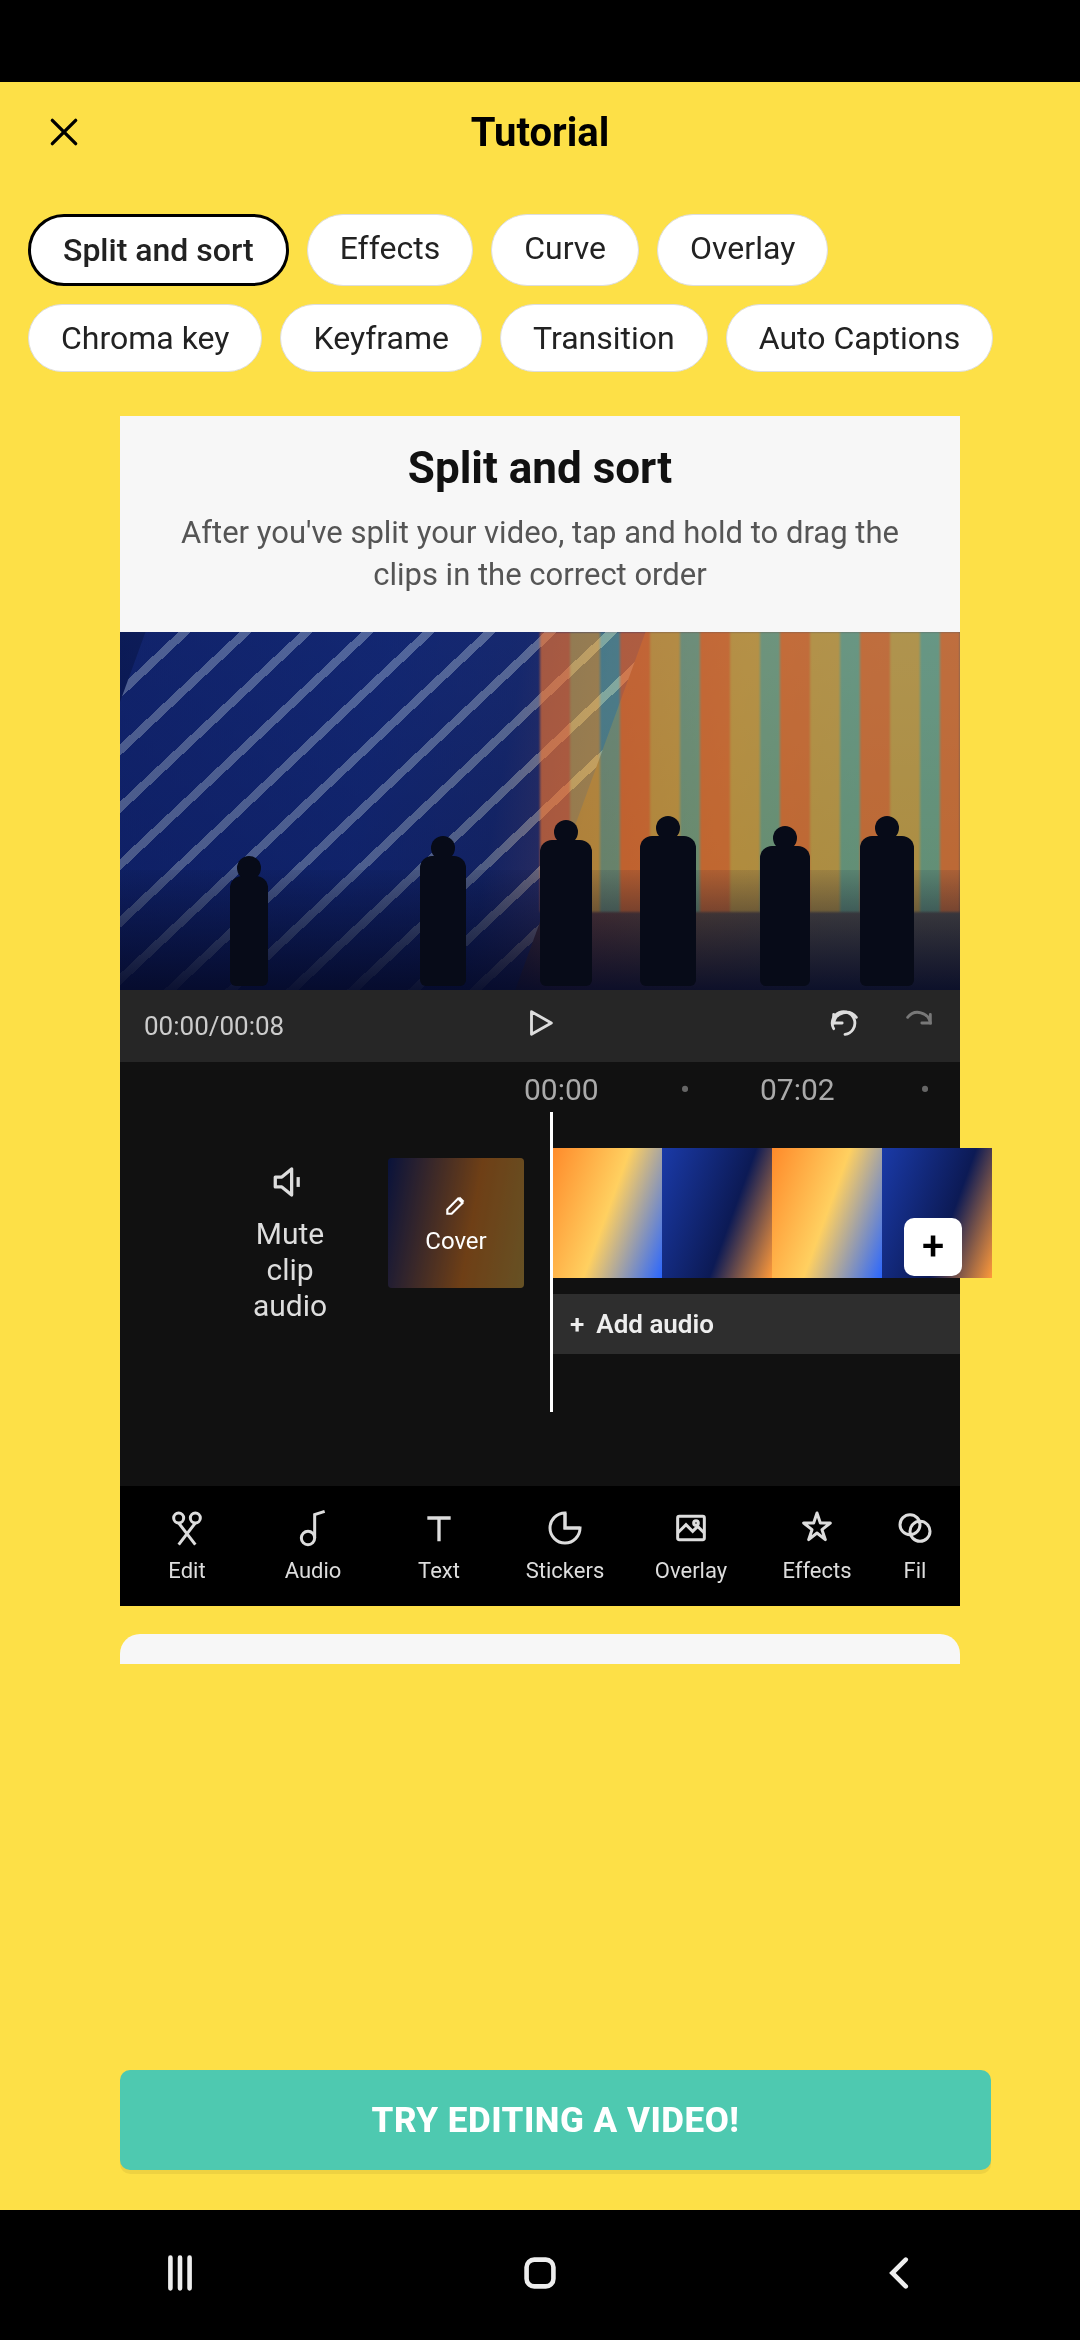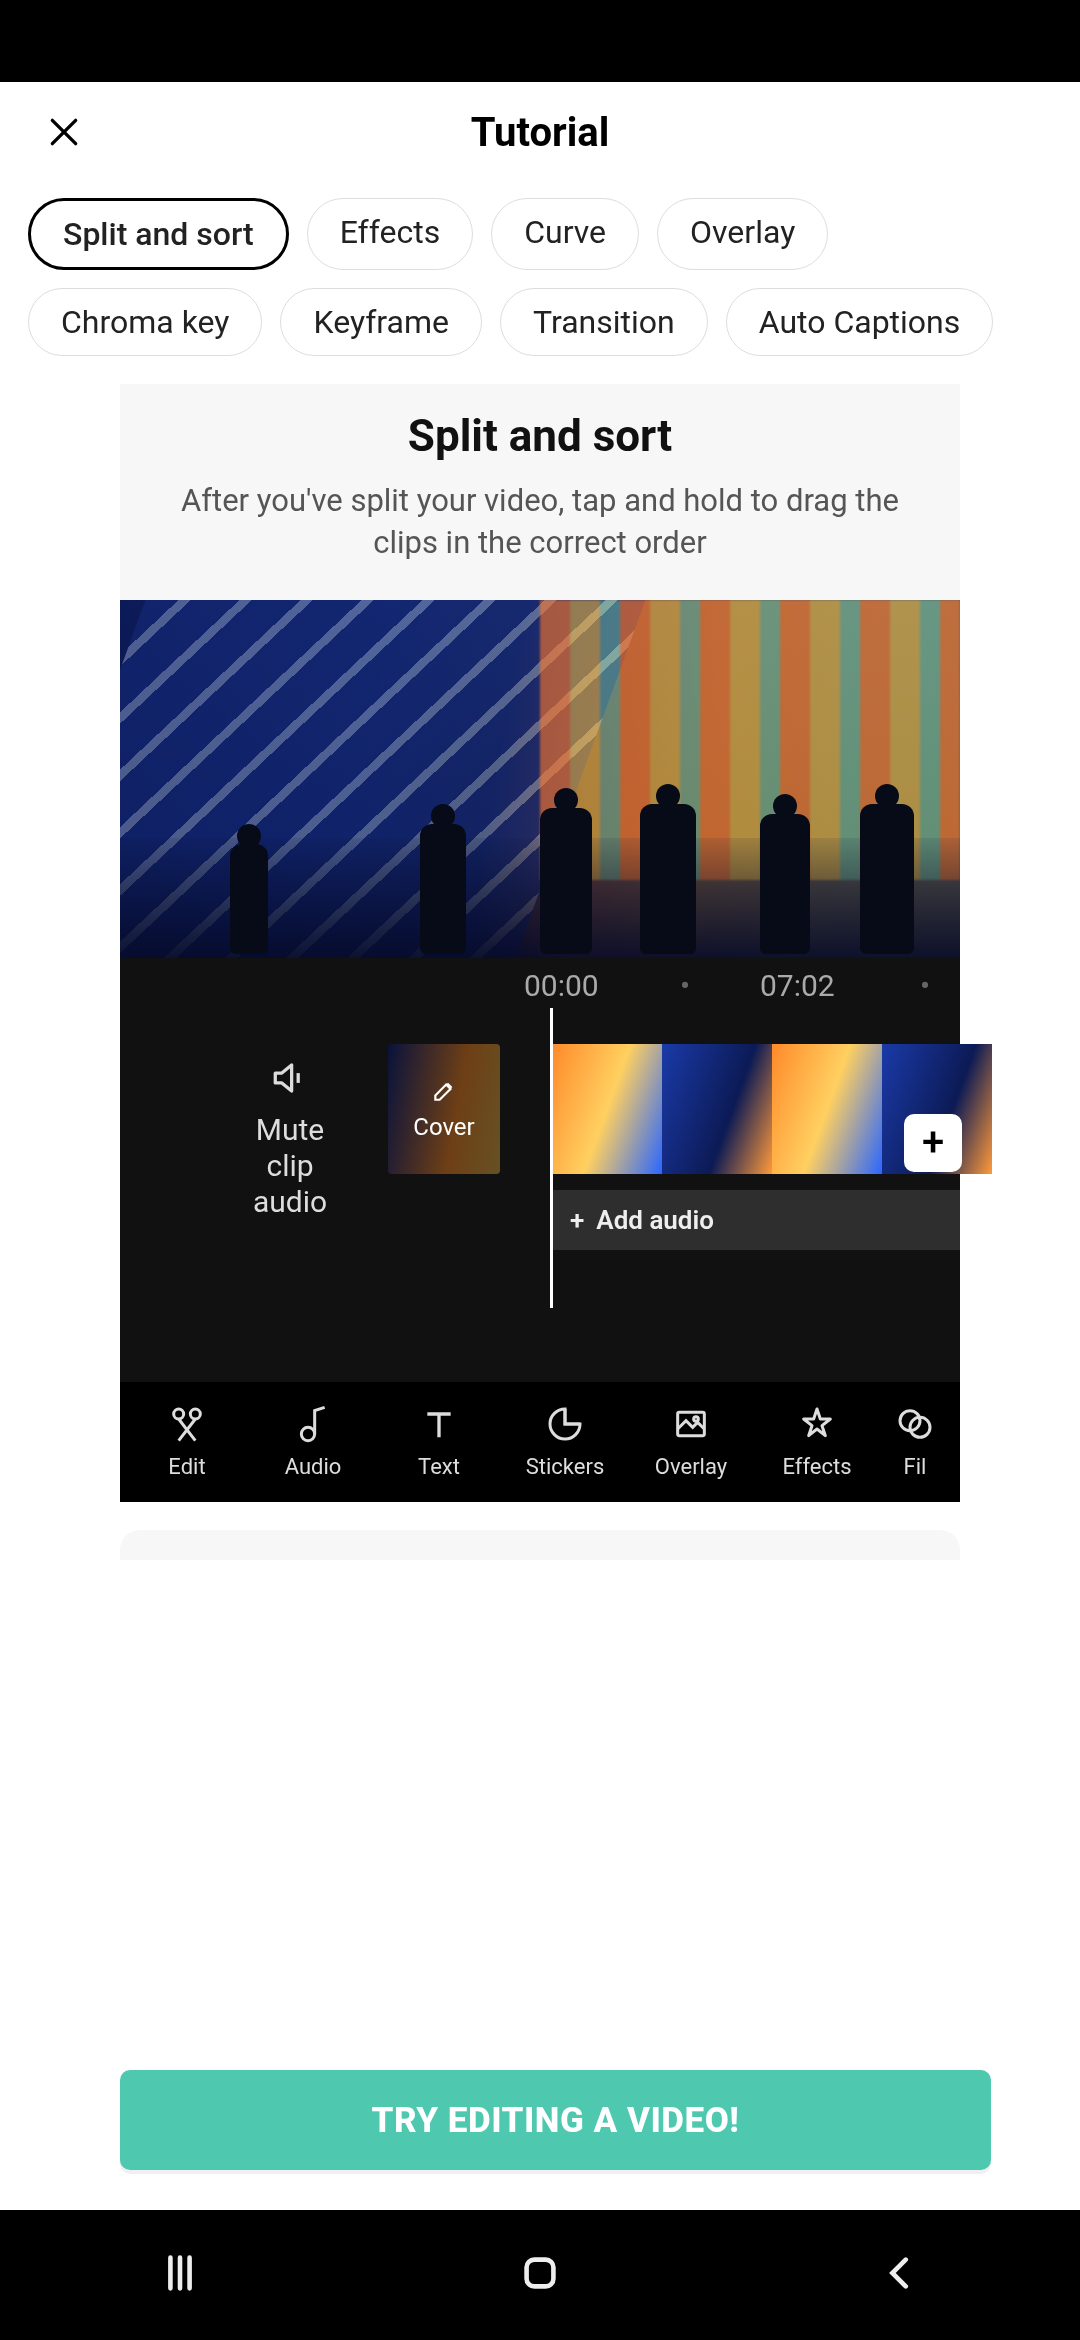--- a/index.html
+++ b/index.html
@@ -1,19 +1,19 @@
 <!DOCTYPE html>
 <html><head>
 <meta charset="utf-8">
 <style>
   * { margin: 0; padding: 0; box-sizing: border-box; }
   html, body { width: 1080px; height: 2340px; font-family: -apple-system, Roboto, Arial, sans-serif; background: #000; }
   .screen { width: 1080px; height: 2340px; background: #000; display: flex; flex-direction: column; }
   .status-bar { height: 82px; background: #000; }
-  .content { flex: 1; background: #ffffff; display: flex; flex-direction: column; }
+  .content { flex: 1; background: #fde047; display: flex; flex-direction: column; gap: 16px; }
   .header { display: flex; align-items: center; height: 100px; position: relative; }
   .close-btn { position: absolute; left: 40px; top: 50%; transform: translateY(-50%); width: 48px; height: 48px; display:flex; align-items:center; justify-content:center; }
   .close-btn svg { width: 40px; height: 40px; }
   .page-title { flex:1; text-align:center; font-size: 40px; font-weight: 700; color:#000; }
   .chips { padding: 16px 28px 0 28px; display:flex; flex-wrap: wrap; gap: 18px; }
   .chip { border: 1.5px solid #ddd; border-radius: 999px; padding: 14px 32px; font-size: 32px; color:#222; background:#fff; }
   .chip.selected { border: 3px solid #000; font-weight: 500; }
   .card-area { flex:1; padding: 28px 0 0 0; display:flex; flex-direction:column; align-items:center; }
   .tutorial-card { width: 840px; background:#f7f7f7; }
   .card-head { padding: 26px 40px 36px 40px; text-align:center; }
@@ -43,21 +43,21 @@
   .controls { height:72px; background:#262626; display:flex; align-items:center; color:#ddd; font-size:26px; padding: 0 24px; position:relative; }
   .time-text { color:#ccc; font-size:26px; }
   .play { position:absolute; left:50%; transform:translateX(-50%); }
   .undo-redo { margin-left:auto; display:flex; gap:40px; }
   .tl-ruler { height:44px; background:#111; position:relative; color:#aaa; font-size:30px; }
   .tl-ruler span { position:absolute; top:10px; }
   .tl-body { height:380px; background:#111; position:relative; }
   .playhead { position:absolute; left:430px; top:6px; width:3px; height:300px; background:#fff; }
   .mute-col { position:absolute; left:110px; top:58px; width:120px; text-align:center; color:#ddd; font-size:30px; line-height:1.2; }
   .mute-col svg { display:block; margin:0 auto 16px auto; }
-  .cover-tile { position:absolute; left:268px; top:42px; width:112px; height:130px; border-radius:4px; overflow:hidden; }
+  .cover-tile { position:absolute; left:268px; top:52px; width:136px; height:130px; border-radius:4px; overflow:hidden; }
   .cover-tile .cover-img { position:absolute; inset:0; background:
     linear-gradient(100deg, rgba(10,30,120,0.6) 0%, rgba(255,140,40,0.55) 60%, rgba(255,200,80,0.5) 100%);
   }
   .cover-tile .cover-ov { position:absolute; inset:0; background: rgba(0,0,0,0.25); display:flex; flex-direction:column; align-items:center; justify-content:center; gap:10px; color:#fff; font-size:24px; }
   .clip-track { position:absolute; left:432px; top:42px; right:0; height:130px; display:flex; }
   .clip-track .frame { flex:0 0 110px; height:100%; }
   .f1 { background: linear-gradient(110deg,#ff8a2a 0%,#ffd060 50%,#2a66ff 100%); }
   .f2 { background: linear-gradient(110deg,#1a3aa8 0%,#0c1a55 60%,#ff9a3a 100%); }
   .add-btn { position:absolute; right:-2px; top:70px; width:58px; height:58px; border-radius:10px; background:#fff; color:#000; display:flex; align-items:center; justify-content:center; font-size:40px; font-weight:500; }
   .audio-track { position:absolute; left:432px; top:188px; right:0; height:60px; background:#2e2e2e; color:#eee; font-size:26px; font-weight:600; display:flex; align-items:center; padding-left:18px; gap:12px; }
@@ -130,20 +130,41 @@
             <div class="sil" style="left:640px;">
                 <div class="head"></div>
                 <div class="body" style="height:140px;width:50px;"></div>
               </div>
             <div class="sil" style="left:740px;">
                 <div class="head"></div>
                 <div class="body" style="height:150px;width:54px;"></div>
               </div>
           </div>
 
+          <div class="controls">
+            <div class="time-text">00:00/00:08</div>
+            <div class="play">
+              <svg width="34" height="34" viewBox="0 0 24 24" fill="none" stroke="#ddd" stroke-width="2" stroke-linejoin="round">
+                  <path d="M6 4 L20 12 L6 20 Z"></path>
+                </svg>
+            </div>
+            <div class="undo-redo">
+              <div><svg width="34" height="30" viewBox="0 0 24 20" fill="none" stroke="#ddd" stroke-width="2" stroke-linecap="round">
+                    <path d="M4 14 A8 8 0 1 1 12 18"></path>
+                    <path d="M4 14 L4 7 M4 14 L11 14" opacity="0"></path>
+                    <path d="M7 10 L3 14 L7 18" opacity="0"></path>
+                    <path d="M20 6 A9 9 0 0 0 4 10"></path>
+                    <path d="M4 4 L4 10 L10 10"></path>
+                  </svg></div>
+              <div style="opacity:.45;"><svg width="34" height="30" viewBox="0 0 24 20" fill="none" stroke="#ddd" stroke-width="2" stroke-linecap="round">
+                    <path d="M4 6 A9 9 0 0 1 20 10"></path>
+                    <path d="M20 4 L20 10 L14 10"></path>
+                  </svg></div>
+            </div>
+          </div>
 
           <div class="tl-ruler">
             <span style="left:404px;">00:00</span>
             <span style="left:560px; color:#666;">•</span>
             <span style="left:640px;">07:02</span>
             <span style="left:800px; color:#666;">•</span>
           </div>
 
           <div class="tl-body">
             <div class="mute-col">

